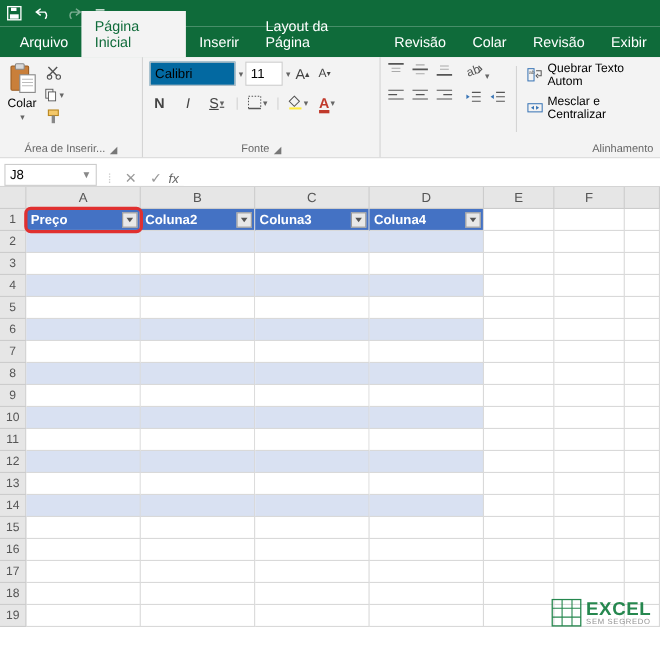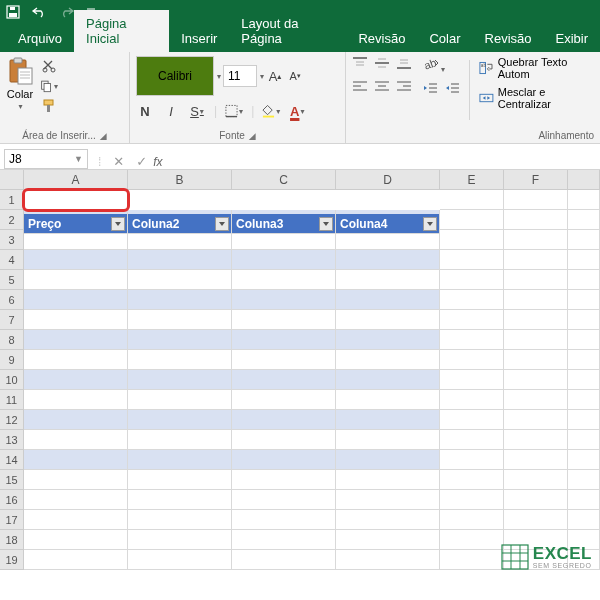--- a/index.html
+++ b/index.html
@@ -18,21 +18,21 @@
 .group-label { font-size: 10px; color: #666; text-align: center; padding-top: 2px; }
 .group-body { flex: 1; display: flex; align-items: flex-start; gap: 6px; }
 
 .clipboard-main { display: flex; flex-direction: column; align-items: center; gap: 2px; }
 .paste-icon { width: 28px; height: 30px; }
 .colar-label { font-size: 11px; }
 .clipboard-side { display: flex; flex-direction: column; gap: 4px; margin-top: 2px; }
 .small-btn { width: 18px; height: 16px; display: flex; align-items: center; justify-content: center; }
 
 .font-top { display: flex; align-items: center; gap: 2px; }
-.font-name { border: 1px solid #ccc; background: #4d7c0f; height: 40px; width: 78px; padding: 0 4px; font-size: 12px; text-align: center; }
+.font-name { border: 1px solid #ccc; background: #0369a1; height: 22px; width: 78px; padding: 0 4px; font-size: 12px; }
 .font-size { border: 1px solid #ccc; background: #fff; height: 22px; width: 34px; padding: 0 4px; font-size: 12px; text-align: left; }
 .font-bottom { display: flex; align-items: center; gap: 8px; margin-top: 6px; }
 .fmt-btn { width: 18px; height: 18px; display: flex; align-items: center; justify-content: center; color: #444; font-size: 13px; }
 
 .align-col { display: flex; flex-direction: column; gap: 6px; }
 .align-row { display: flex; gap: 6px; }
 .align-icon { width: 16px; height: 14px; }
 
 .wrap-col { display: flex; flex-direction: column; gap: 6px; font-size: 11px; }
 .wrap-item { display: flex; align-items: center; gap: 4px; }
@@ -56,21 +56,21 @@
 .col-G { width: 32px; }
 
 .rows { }
 .row { display: flex; height: 20px; }
 .row-h { width: 24px; background: #e6e6e6; border-right: 1px solid #ccc; border-bottom: 1px solid #ccc; text-align: center; font-size: 11px; color: #555; line-height: 20px; }
 .cell { border-right: 1px solid #d9d9d9; border-bottom: 1px solid #d9d9d9; height: 20px; }
 .cA,.cB,.cC,.cD { width: 104px; }
 .cE,.cF { width: 64px; }
 .cG { width: 32px; }
 
-.tbl-header { background: #4472c4; color: #fff; font-size: 12px; padding: 0 4px; line-height: 20px; position: relative; font-weight: 600; margin-top: 24px; }
+.tbl-header { background: #4472c4; color: #fff; font-size: 12px; padding: 0 4px; line-height: 20px; position: relative; font-weight: 600; }
 .tbl-header .filter { position: absolute; right: 2px; top: 3px; width: 14px; height: 14px; background: #e8e8e8; border: 1px solid #999; display: flex; align-items: center; justify-content: center; }
 .tbl-header .filter svg { display: block; }
 .band-even { background: #d9e1f2; }
 .band-odd { background: #fff; }
 
 .red-highlight { position: absolute; border: 3px solid #e03030; border-radius: 6px; pointer-events: none; }
 
 .watermark { position: absolute; right: 8px; bottom: 30px; display: flex; align-items: center; gap: 4px; opacity: 0.9; }
 .watermark .wm-text { text-align: left; }
 .watermark .wm-main { color: #0f7b3c; font-weight: 700; font-size: 17px; letter-spacing: 0.5px; line-height: 1; font-family: Arial, sans-serif;}

